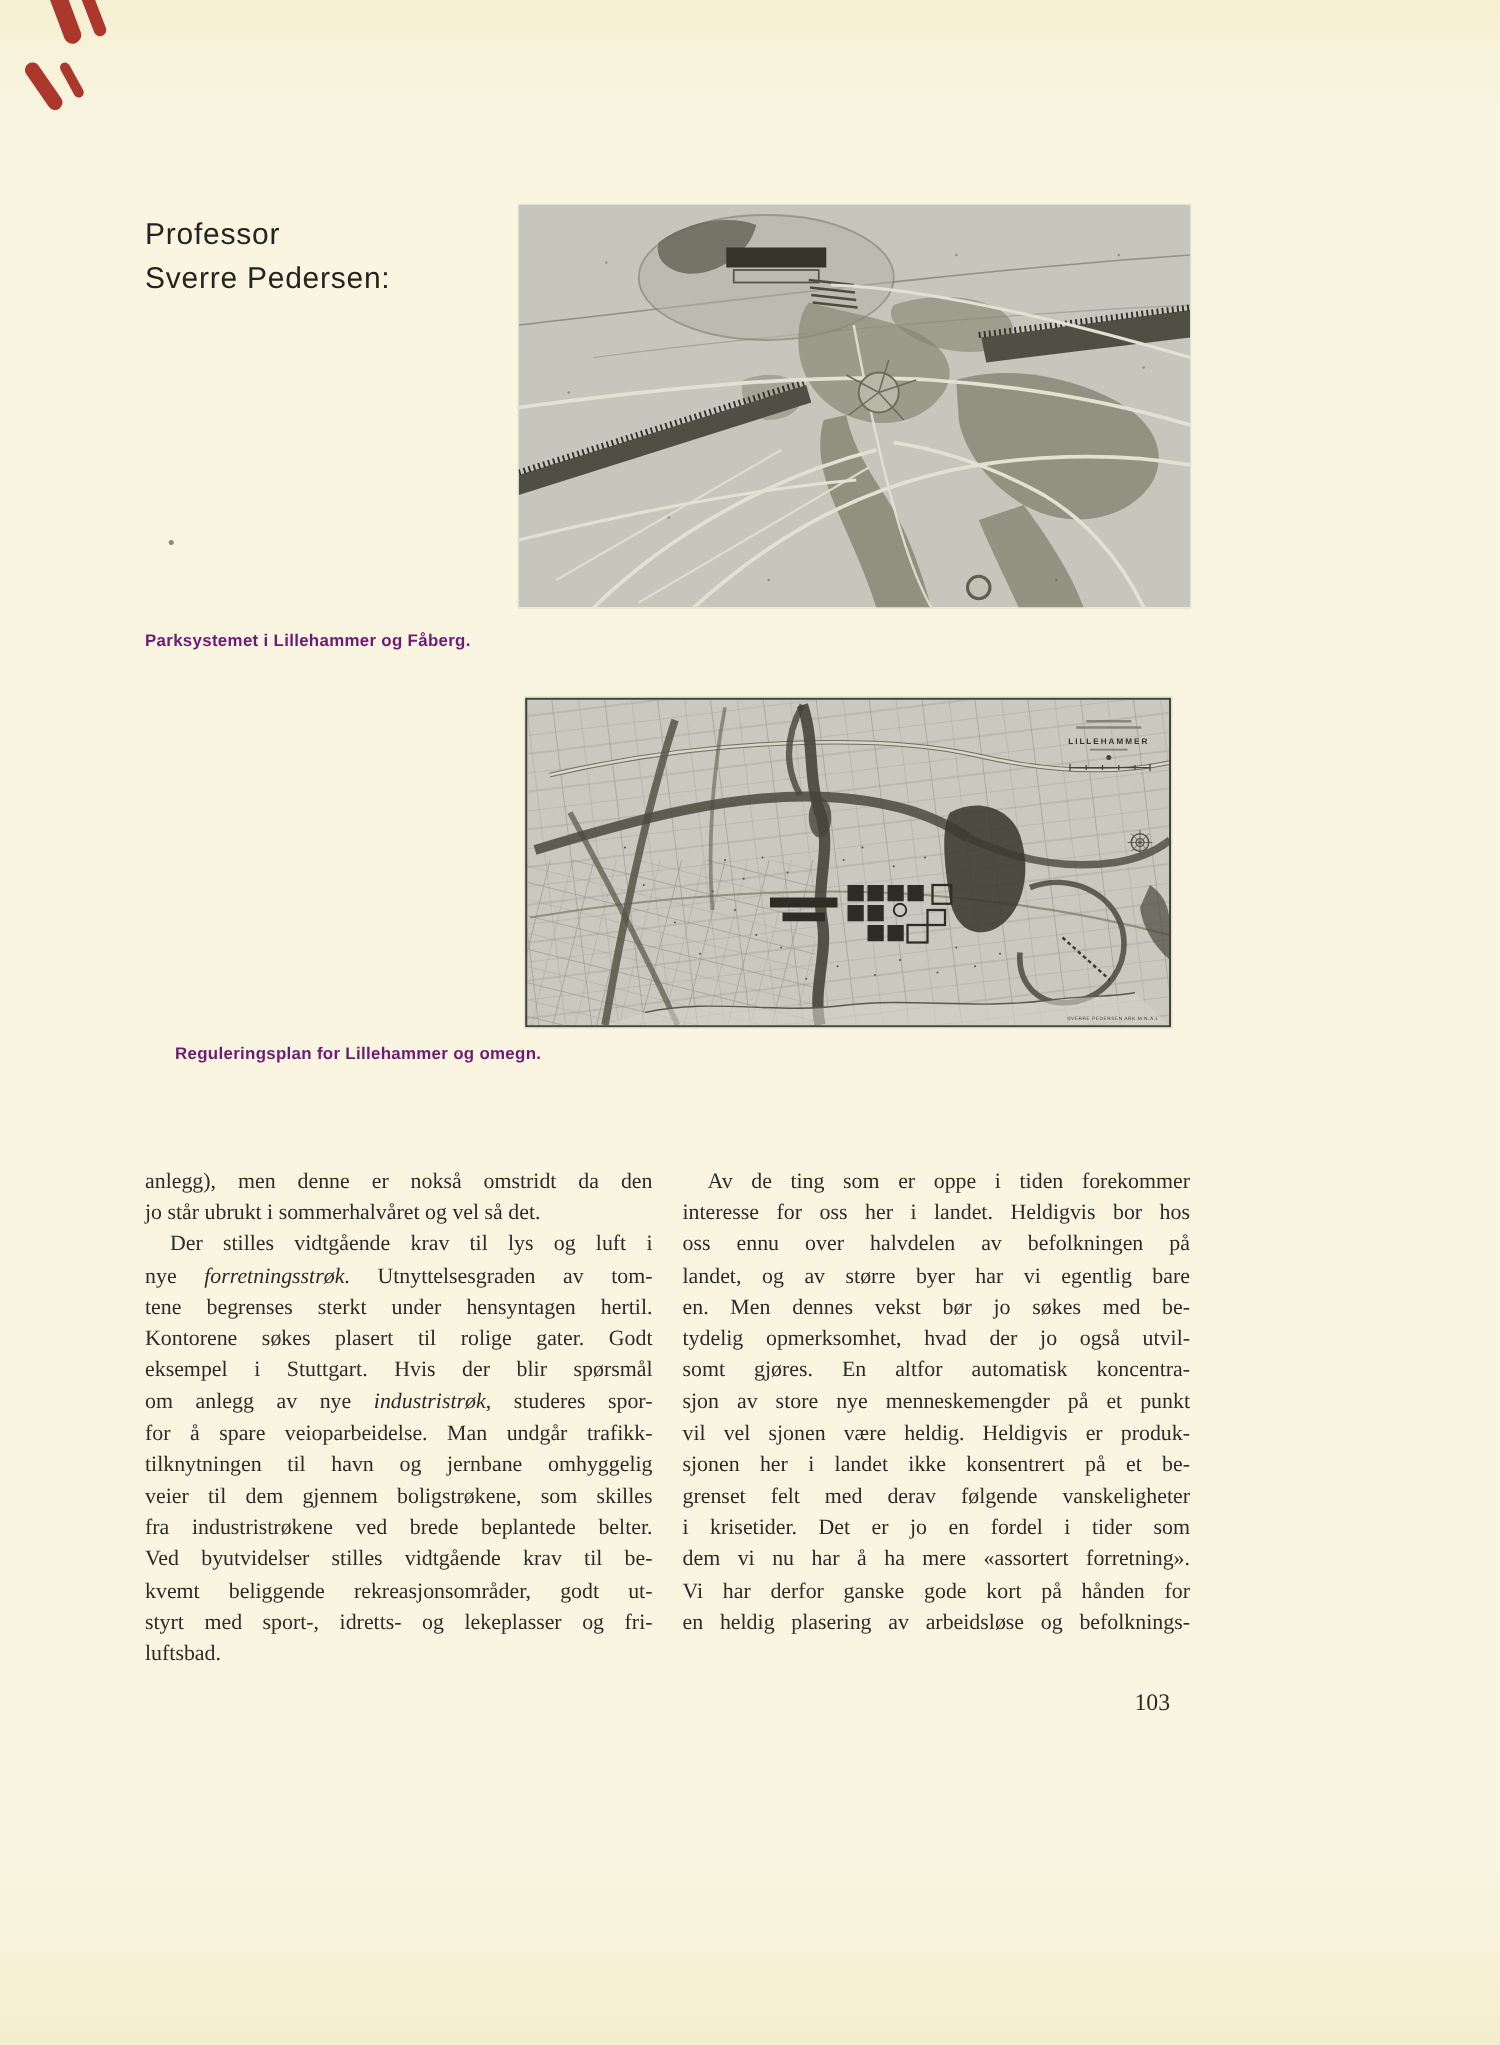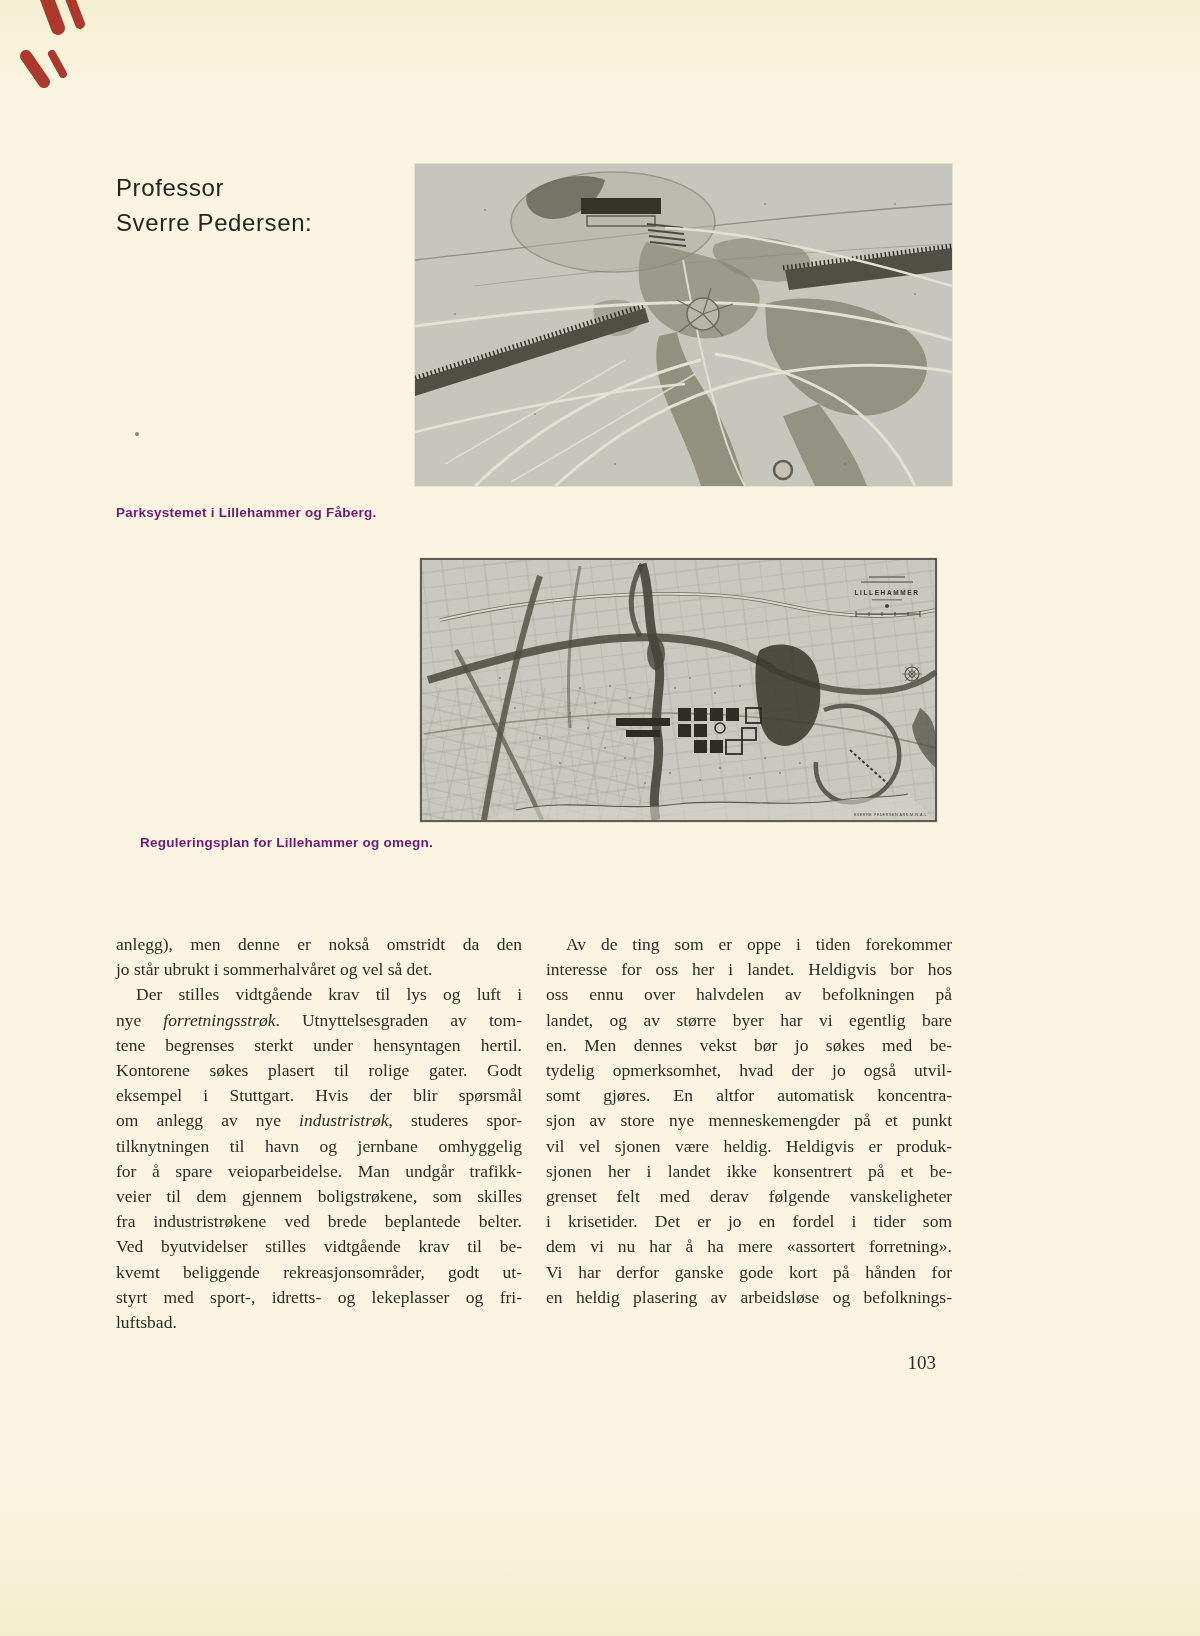--- a/index.html
+++ b/index.html
@@ -262,22 +262,22 @@
   <div class="columns">
     <div class="col">
         <div class="tline"><span>anlegg), men denne er nokså omstridt da den</span></div>
         <div class="tline endl"><span>jo står ubrukt i sommerhalvåret og vel så det.</span></div>
         <div class="tline ind"><span>Der stilles vidtgående krav til lys og luft i</span></div>
         <div class="tline"><span>nye </span><span class="em">forretningsstrøk</span><span>. Utnyttelsesgraden av tom-</span></div>
         <div class="tline"><span>tene begrenses sterkt under hensyntagen hertil.</span></div>
         <div class="tline"><span>Kontorene søkes plasert til rolige gater. Godt</span></div>
         <div class="tline"><span>eksempel i Stuttgart. Hvis der blir spørsmål</span></div>
         <div class="tline"><span>om anlegg av nye </span><span class="em">industristrøk</span><span>, studeres spor-</span></div>
+        <div class="tline"><span>for å spare veioparbeidelse. Man undgår trafikk-</span></div>
         <div class="tline"><span>tilknytningen til havn og jernbane omhyggelig</span></div>
-        <div class="tline"><span>for å spare veioparbeidelse. Man undgår trafikk-</span></div>
         <div class="tline"><span>veier til dem gjennem boligstrøkene, som skilles</span></div>
         <div class="tline"><span>fra industristrøkene ved brede beplantede belter.</span></div>
         <div class="tline"><span>Ved byutvidelser stilles vidtgående krav til be-</span></div>
         <div class="tline"><span>kvemt beliggende rekreasjonsområder, godt ut-</span></div>
         <div class="tline"><span>styrt med sport-, idretts- og lekeplasser og fri-</span></div>
         <div class="tline endl"><span>luftsbad.</span></div>
       </div>
     <div class="col">
         <div class="tline ind"><span>Av de ting som er oppe i tiden forekommer</span></div>
         <div class="tline"><span>interesse for oss her i landet. Heldigvis bor hos</span></div>

